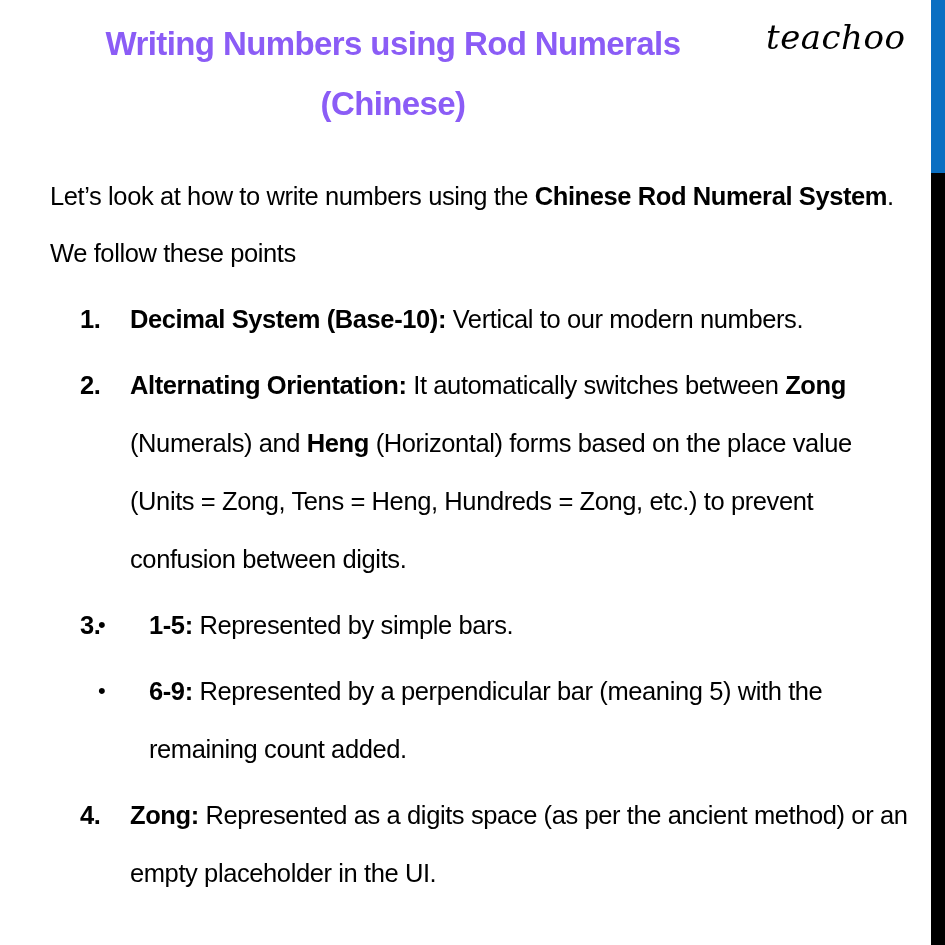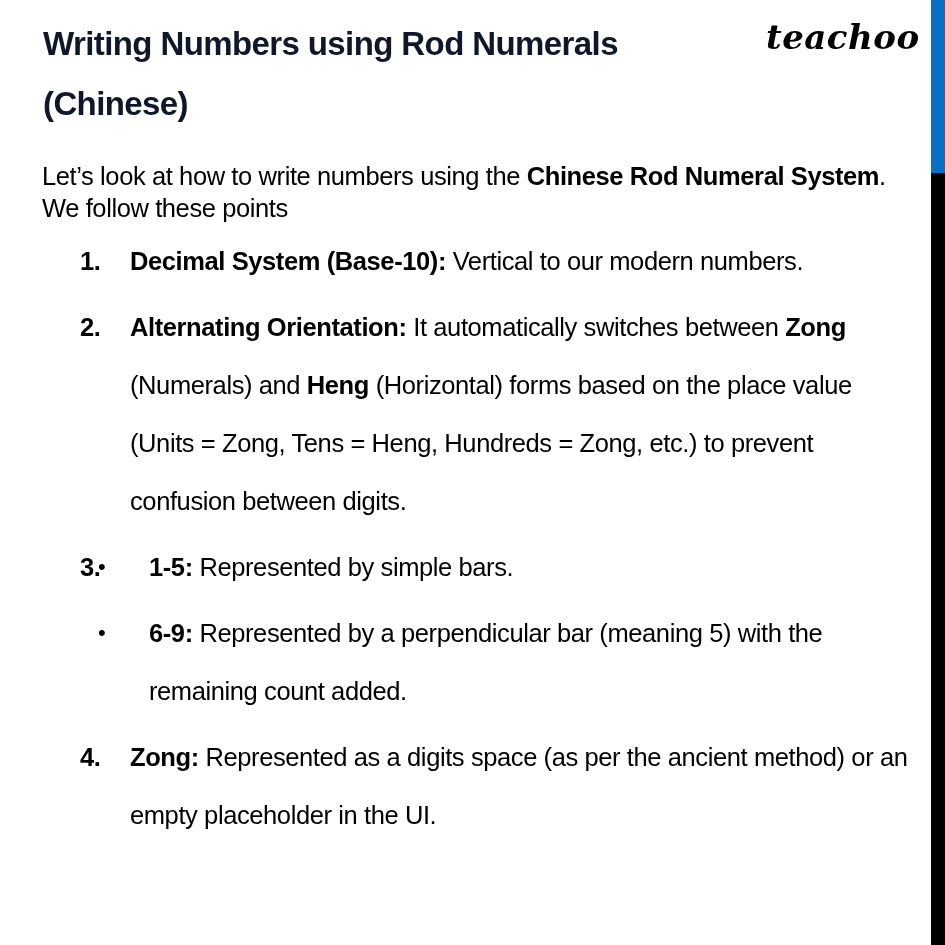--- a/index.html
+++ b/index.html
@@ -35,44 +35,45 @@
     }
     .title {
       position: absolute;
       left: 43px; top: 14px;
       width: 700px;
       margin: 0;
       font-family: "Liberation Sans", sans-serif;
       font-weight: bold;
       font-size: 33px;
       line-height: 60px;
-      color: #0f172a;
+      color: #8b5cf6;
       letter-spacing: -0.6px;
+      text-align: center;
     }
     .logo {
       position: absolute;
       left: 766px; top: 14px;
       font-family: "DejaVu Serif", serif;
       font-style: italic;
-      font-weight: bold;
+      font-weight: normal;
       font-size: 34px;
       line-height: 46px;
       color: #000000;
       letter-spacing: 0.5px;
     }
     .content {
       position: absolute;
       left: 42px; top: 160px;
       width: 880px;
       font-size: 25.5px;
       letter-spacing: -0.4px;
     }
     .intro {
-      margin: 0;
-      line-height: 32px;
+      margin: 8px;
+      line-height: 57px;
     }
     b { font-weight: bold; }
     .ol-item {
       position: relative;
       padding-left: 88px;
       line-height: 58px;
       margin-top: 8px;
     }
     .ol-item .num {
       position: absolute;

